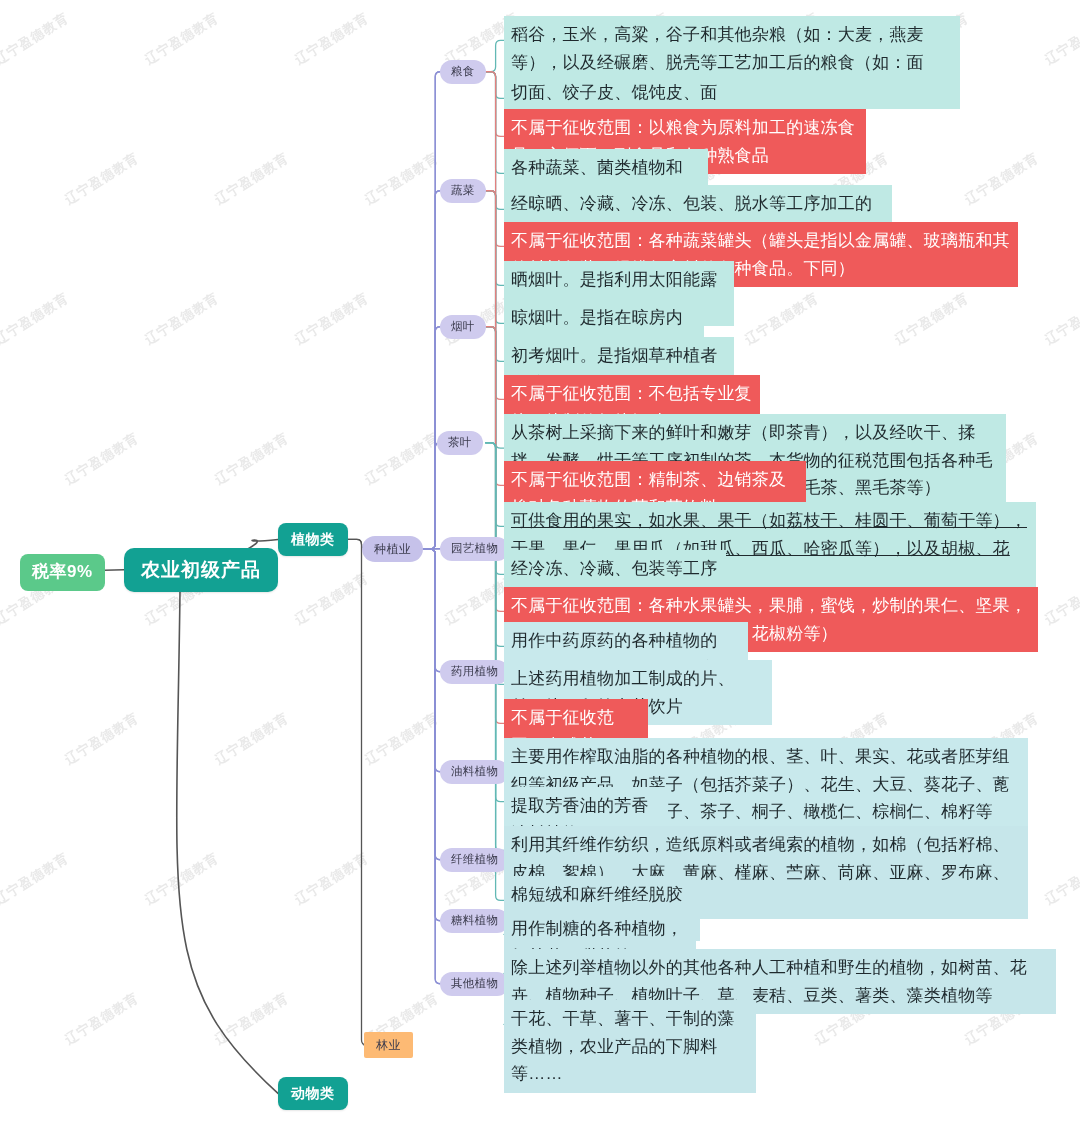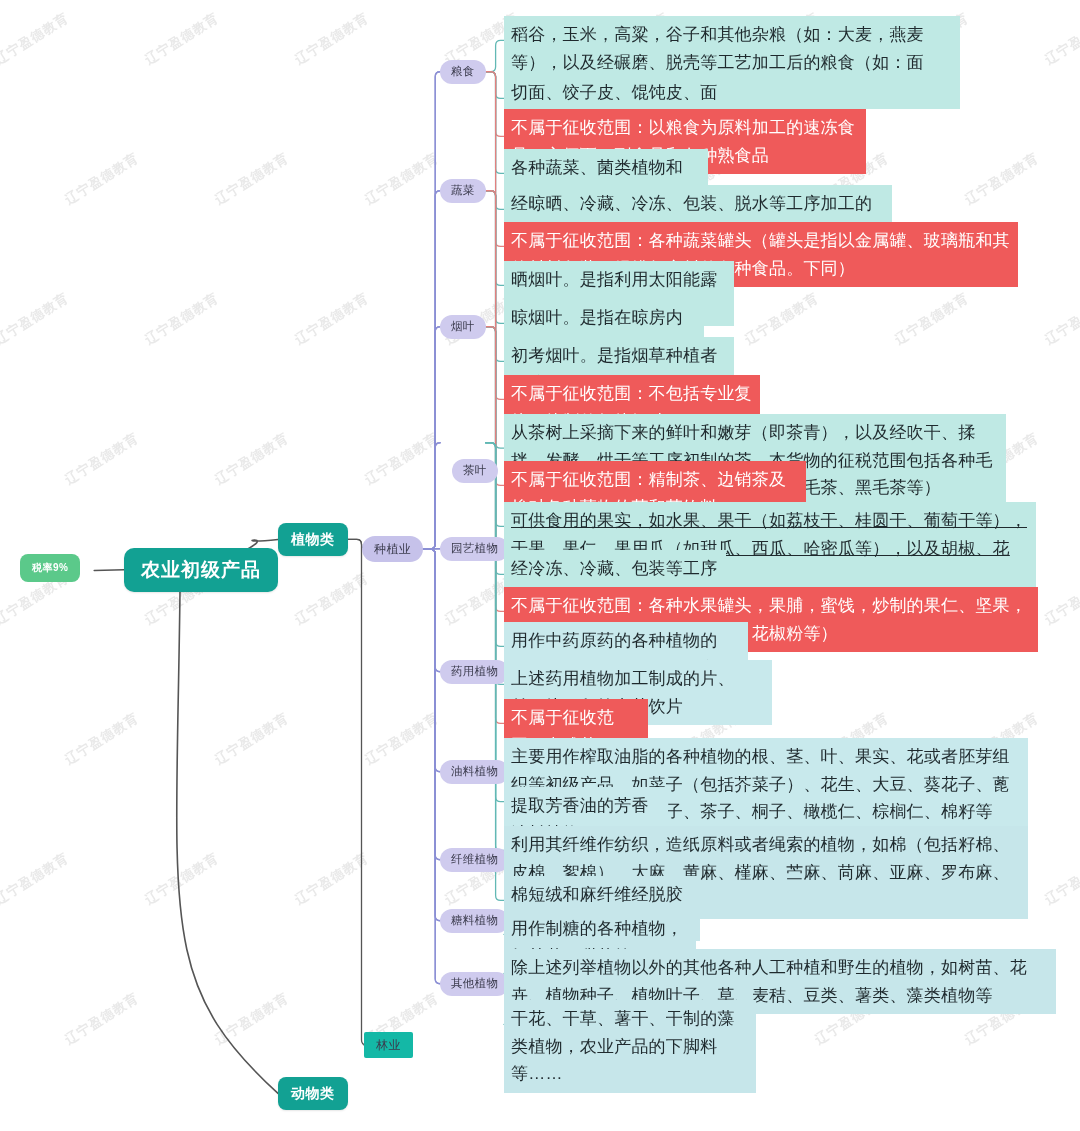--- a/index.html
+++ b/index.html
@@ -66,38 +66,38 @@
     font-size: 14px;
     font-weight: 700;
     padding: 7px 13px;
     letter-spacing: .5px;
     box-shadow: 0 1px 2px rgba(0,0,0,.10);
   }
   .cap-rate {
     background: #5bc98a;
     color: #ffffff;
     border-radius: 8px;
-    font-size: 10px;
+    font-size: 17px;
     font-weight: 700;
     padding: 7px 12px;
     letter-spacing: .5px;
   }
 
   
   .pill-l2 {
     background: #c6c2ea;
     color: #3b3b4d;
     border-radius: 13px;
     font-size: 12px;
     padding: 5px 12px;
     letter-spacing: .4px;
   }
   .pill-l2.square {
     border-radius: 2px;
-    background: #14b8a6;
+    background: #fdba74;
   }
 
   
   .pill-l3 {
     background: #cfcbee;
     color: #3b3b4d;
     border-radius: 12px;
     font-size: 11.5px;
     padding: 4px 11px;
     letter-spacing: .3px;
@@ -278,21 +278,21 @@
       <div class="leaf inc" style="left: 504px; top: 149px; width: 204px;">各种蔬菜、菌类植物和少数可作副食的木本植物</div>
       <div class="leaf inc" style="left: 504px; top: 185px; width: 388px;">经晾晒、冷藏、冷冻、包装、脱水等工序加工的蔬菜、腌菜、咸菜、酱菜和盐渍蔬菜等</div>
       <div class="leaf exc" style="left: 504px; top: 222px; width: 514px;">不属于征收范围：各种蔬菜罐头（罐头是指以金属罐、玻璃瓶和其他材料包装，经排气密封的各种食品。下同）</div>
       <div class="node " style="left: 440px; top: 315px;">
         <div class="pill-l3">烟叶</div>
       </div>
       <div class="leaf inc" style="left: 504px; top: 261px; width: 230px;">晒烟叶。是指利用太阳能露天晒制的烟叶。</div>
       <div class="leaf inc" style="left: 504px; top: 299px; width: 200px;">晾烟叶。是指在晾房内自然干燥的烟叶</div>
       <div class="leaf inc" style="left: 504px; top: 337px; width: 230px;">初考烟叶。是指烟草种植者直接烤制的烟叶。</div>
       <div class="leaf exc" style="left: 504px; top: 375px; width: 256px;">不属于征收范围：不包括专业复烤厂烤制的复烤烟叶。</div>
-      <div class="node " style="left: 452px; top: 431px; margin-top: 28px;">
+      <div class="node " style="left: 437px; top: 431px;">
         <div class="pill-l3">茶叶</div>
       </div>
       <div class="leaf inc" style="left: 504px; top: 414px; width: 502px;">从茶树上采摘下来的鲜叶和嫩芽（即茶青），以及经吹干、揉拌、发酵、烘干等工序初制的茶。本货物的征税范围包括各种毛茶（如红毛茶、绿毛茶、乌龙毛茶、白毛茶、黑毛茶等）</div>
       <div class="leaf exc" style="left: 504px; top: 461px; width: 302px;">不属于征收范围：精制茶、边销茶及掺对各种药物的茶和茶饮料</div>
       <div class="node " style="left: 440px; top: 537px;">
         <div class="pill-l3">园艺植物</div>
       </div>
       <div class="leaf inc" style="left: 504px; top: 502px; width: 532px; text-decoration: underline;">可供食用的果实，如水果、果干（如荔枝干、桂圆干、葡萄干等），干果、果仁、果用瓜（如甜瓜、西瓜、哈密瓜等），以及胡椒、花椒、大料、咖啡豆等</div>
       <div class="leaf inc" style="left: 504px; top: 550px; width: 222px;">经冷冻、冷藏、包装等工序加工的园艺植物</div>
       <div class="leaf exc" style="left: 504px; top: 587px; width: 534px;">不属于征收范围：各种水果罐头，果脯，蜜饯，炒制的果仁、坚果，碾磨后的园艺植物（如胡椒粉、花椒粉等）</div>

